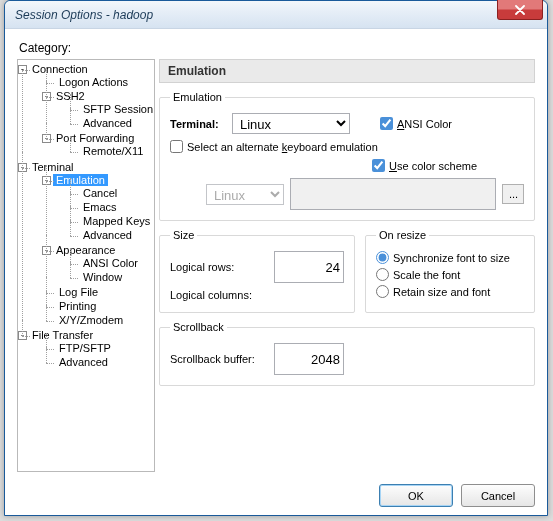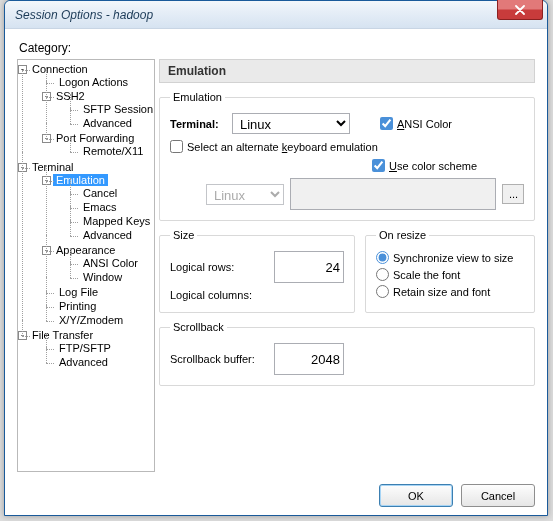--- a/index.html
+++ b/index.html
@@ -293,21 +293,21 @@
               <input class="txt" value="24" style="">
             </div>
             <div class="row">
               <span class="lbl-sm">Logical colu<span class="ul">m</span>ns:</span>
             </div>
           </fieldset>
           <fieldset>
             <legend><span class="ul">O</span>n resize</legend>
             <label class="radio">
                 <input type="radio" name="onr" checked="" style="">
-                <span>Synchronize view to size</span>
+                <span>Synchronize font to size</span>
               </label>
             <label class="radio">
                 <input type="radio" name="onr" style="">
                 <span>Scale the font</span>
               </label>
             <label class="radio">
                 <input type="radio" name="onr" style="">
                 <span>Retain size and font</span>
               </label>
           </fieldset>

